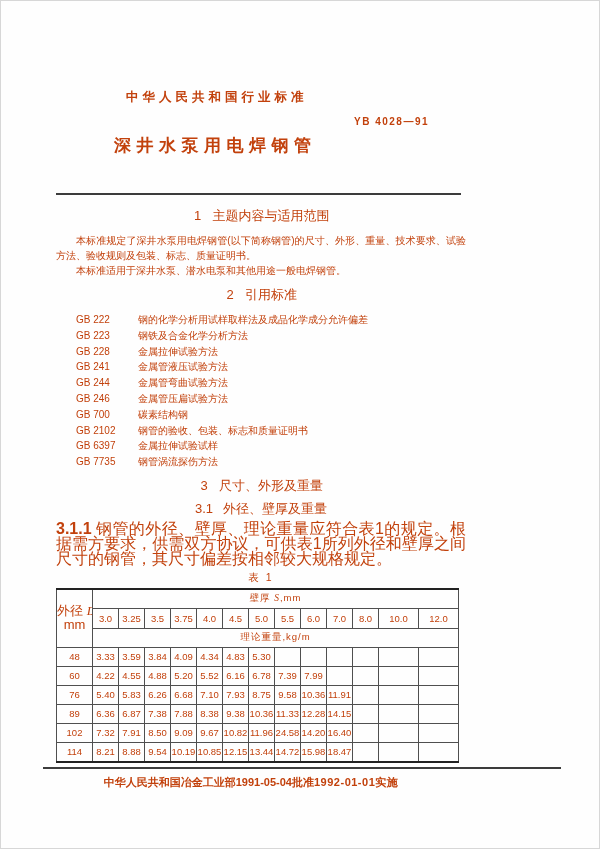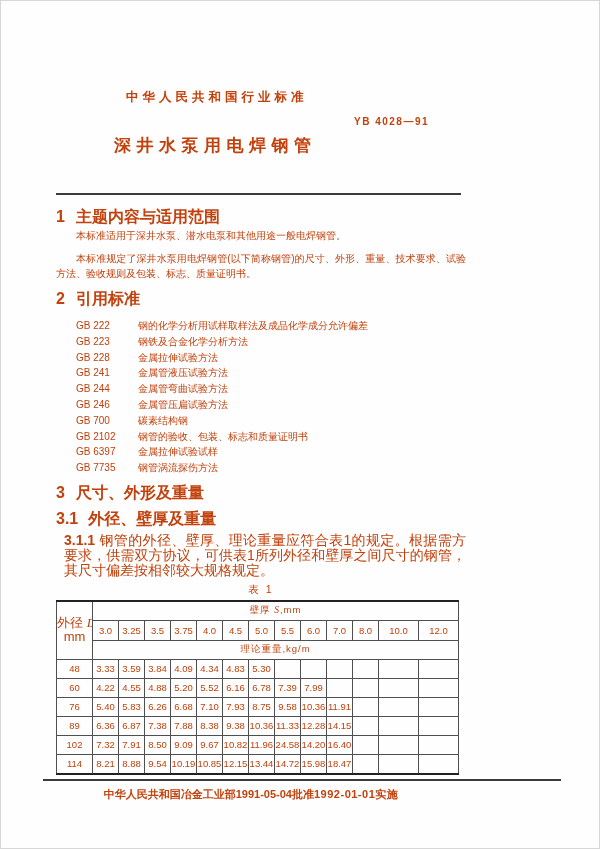--- a/index.html
+++ b/index.html
@@ -7,32 +7,32 @@
     width:600px;height:849px;margin:0 auto;background:#fefefe;
     position:relative;box-sizing:border-box;border:1px solid #d7d7d7;
     font-family:"Liberation Sans","DejaVu Sans",sans-serif;color:#c2410c;
     overflow:hidden;
   }
   .std-type{margin:88px 0 0 125px;font-size:12.5px;font-weight:bold;letter-spacing:4px;}
   .std-no{margin:10px 0 0 353px;font-size:10px;font-weight:bold;letter-spacing:1.5px;}
   .doc-title{margin:7px 0 0 113px;font-size:17px;font-weight:bold;letter-spacing:5.5px;}
   .rule-header{margin:36px 0 0 55px;width:405px;height:2px;background:#3c3c3c;}
   .content{margin-left:55px;width:410px;}
-  .h-sec{font-size:16px;font-weight:bold;}
+  .h-sec{font-size:13px;font-weight:normal;text-align:center;}
   .h-sec .sec-no{display:inline-block;min-width:10px;margin-right:10px;}
   .h1{margin-top:12px;}
   .h2{margin-top:8px;}
   .h3{margin-top:7px;}
   .h31{margin-top:5px;}
   p.body-p{margin:0;font-size:10px;line-height:15px;text-indent:2em;text-align:justify;}
   p.first-p{margin-top:8px;}
   .gb-list{margin-top:8px;font-size:10px;line-height:15.8px;}
   .gb-item{white-space:nowrap;}
   .gb-code{display:inline-block;width:62px;margin-left:20px;}
-  p.clause{margin:3px 0 0 8px;font-size:14px;line-height:15px;text-align:justify;}
+  p.clause{margin:3px 0 0 0;font-size:16px;line-height:15px;text-align:justify;}
   .clause-no{font-weight:bold;margin-right:4px;}
   .table-label{margin-top:5px;text-align:center;font-size:10.5px;letter-spacing:2px;}
   table.t1{
     margin-top:3px;border-collapse:collapse;table-layout:fixed;width:402px;
     font-size:9.5px;
   }
   table.t1{border:1px solid #333;border-top:2px solid #222;border-bottom:2px solid #222;}
   table.t1 td{
     border:1px solid #4f4f4f;text-align:center;vertical-align:middle;
     padding:0;height:18px;white-space:nowrap;overflow:hidden;
@@ -58,22 +58,22 @@
   <div class="std-no">YB 4028—91</div>
   <div class="doc-title">深井水泵用电焊钢管</div>
 
   <div class="rule-header"></div>
 
   <div class="content">
 
     <div class="h-sec h1">
       <span class="sec-no">1</span><span>主题内容与适用范围</span>
     </div>
+    <p class="body-p first-p">本标准规定了深井水泵用电焊钢管(以下简称钢管)的尺寸、外形、重量、技术要求、试验方法、验收规则及包装、标志、质量证明书。</p>
     <p class="body-p">本标准适用于深井水泵、潜水电泵和其他用途一般电焊钢管。</p>
-    <p class="body-p first-p">本标准规定了深井水泵用电焊钢管(以下简称钢管)的尺寸、外形、重量、技术要求、试验方法、验收规则及包装、标志、质量证明书。</p>
 
     <div class="h-sec h2">
       <span class="sec-no">2</span><span>引用标准</span>
     </div>
     <div class="gb-list" id="gb-list">
         <div class="gb-item"><span class="gb-code">GB 222</span><span>钢的化学分析用试样取样法及成品化学成分允许偏差</span></div>
         <div class="gb-item"><span class="gb-code">GB 223</span><span>钢铁及合金化学分析方法</span></div>
         <div class="gb-item"><span class="gb-code">GB 228</span><span>金属拉伸试验方法</span></div>
         <div class="gb-item"><span class="gb-code">GB 241</span><span>金属管液压试验方法</span></div>
         <div class="gb-item"><span class="gb-code">GB 244</span><span>金属管弯曲试验方法</span></div>

